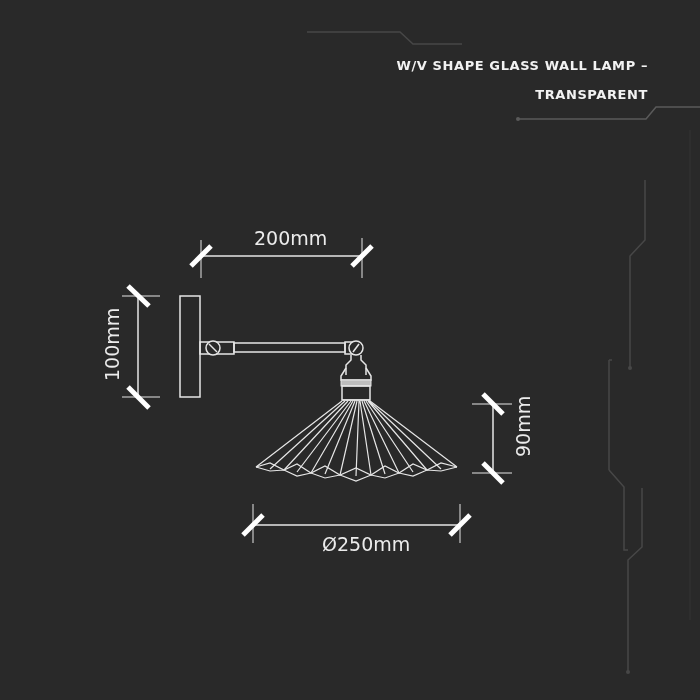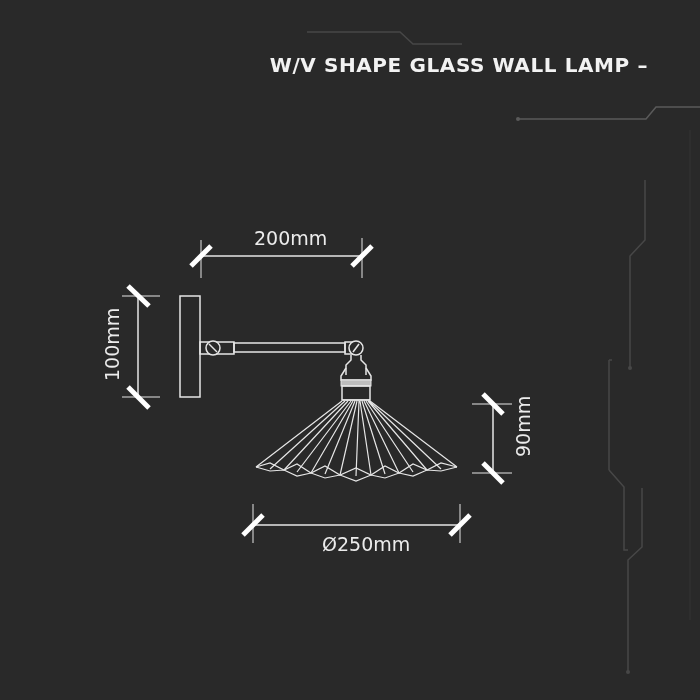--- a/index.html
+++ b/index.html
@@ -6,21 +6,21 @@
     body {
       width: 700px; height: 700px; overflow: hidden;
       background: #292929;
       font-family: "DejaVu Sans", sans-serif;
       position: relative;
     }
     .title {
       position: absolute; right: 52px; top: 51px;
       text-align: right; color: #f2f2f2;
       font-family: "DejaVu Sans", sans-serif; font-weight: bold;
-      font-size: 20px; line-height: 29px; letter-spacing: 0.6px;
+      font-size: 13px; line-height: 29px; letter-spacing: 0.6px;
     }
     .title span { display: block; }
     svg.overlay { position: absolute; left: 0; top: 0; }
     .dim-label {
       position: absolute; color: #ececec;
       font-family: "DejaVu Sans", sans-serif; font-size: 19px;
       white-space: nowrap;
     }
     .rot { transform-origin: center center; transform: rotate(-90deg); }
   </style>
@@ -96,20 +96,21 @@
       <path d="M342 401 L256 467 M370 401 L457 467"></path>
       <path d="M345 401 L270 469 M348 401 L284 470 M351 401 L297 472 M353 401 L311 473 M355 401 L325 474 M357 401 L340 475 M359 401 L356 476 M360 401 L371 475 M362 401 L385 474 M364 401 L399 473 M366 401 L413 472 M368 401 L427 470 M369 401 L441 469"></path>
       <path d="M256 467 L270 463 L284 470 L297 464 L311 473 L325 466 L340 475 L356 468 L371 475 L385 466 L399 473 L413 464 L427 470 L441 463 L457 467"></path>
       <path d="M256 467 L270 471 L284 470 L297 476 L311 473 L325 478 L340 475 L356 481 L371 475 L385 478 L399 473 L413 476 L427 470 L441 471 L457 467"></path>
     </g>
   </g>
 </svg>
 
 <div class="title">
   <span>W/V SHAPE GLASS WALL LAMP –</span>
+  <span>TRANSPARENT</span>
 </div>
 
 <div class="dim-label" style="left:254px; top:227px;">200mm</div>
 
 <div class="dim-label rot" style="left:76px; top:334px; width:72px; text-align:center;">100mm</div>
 
 <div class="dim-label rot" style="left:493px; top:416px; width:60px; text-align:center;">90mm</div>
 
 <div class="dim-label" style="left:322px; top:533px;text-align:center;">Ø250mm</div>
 

